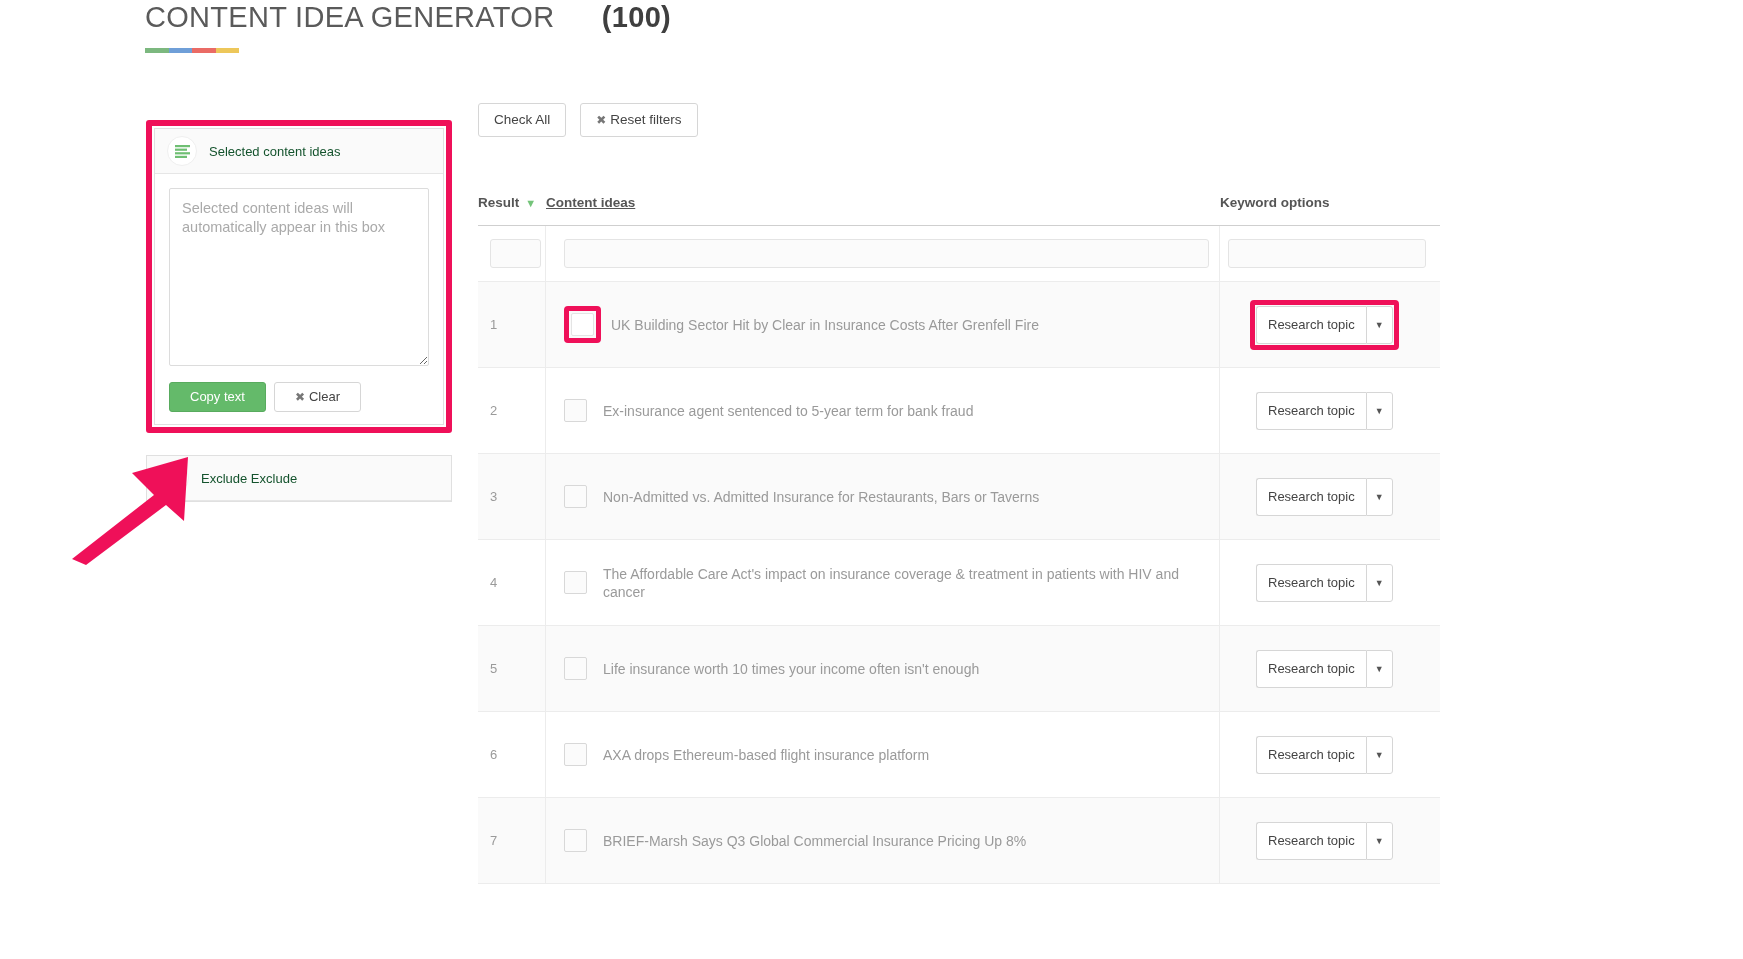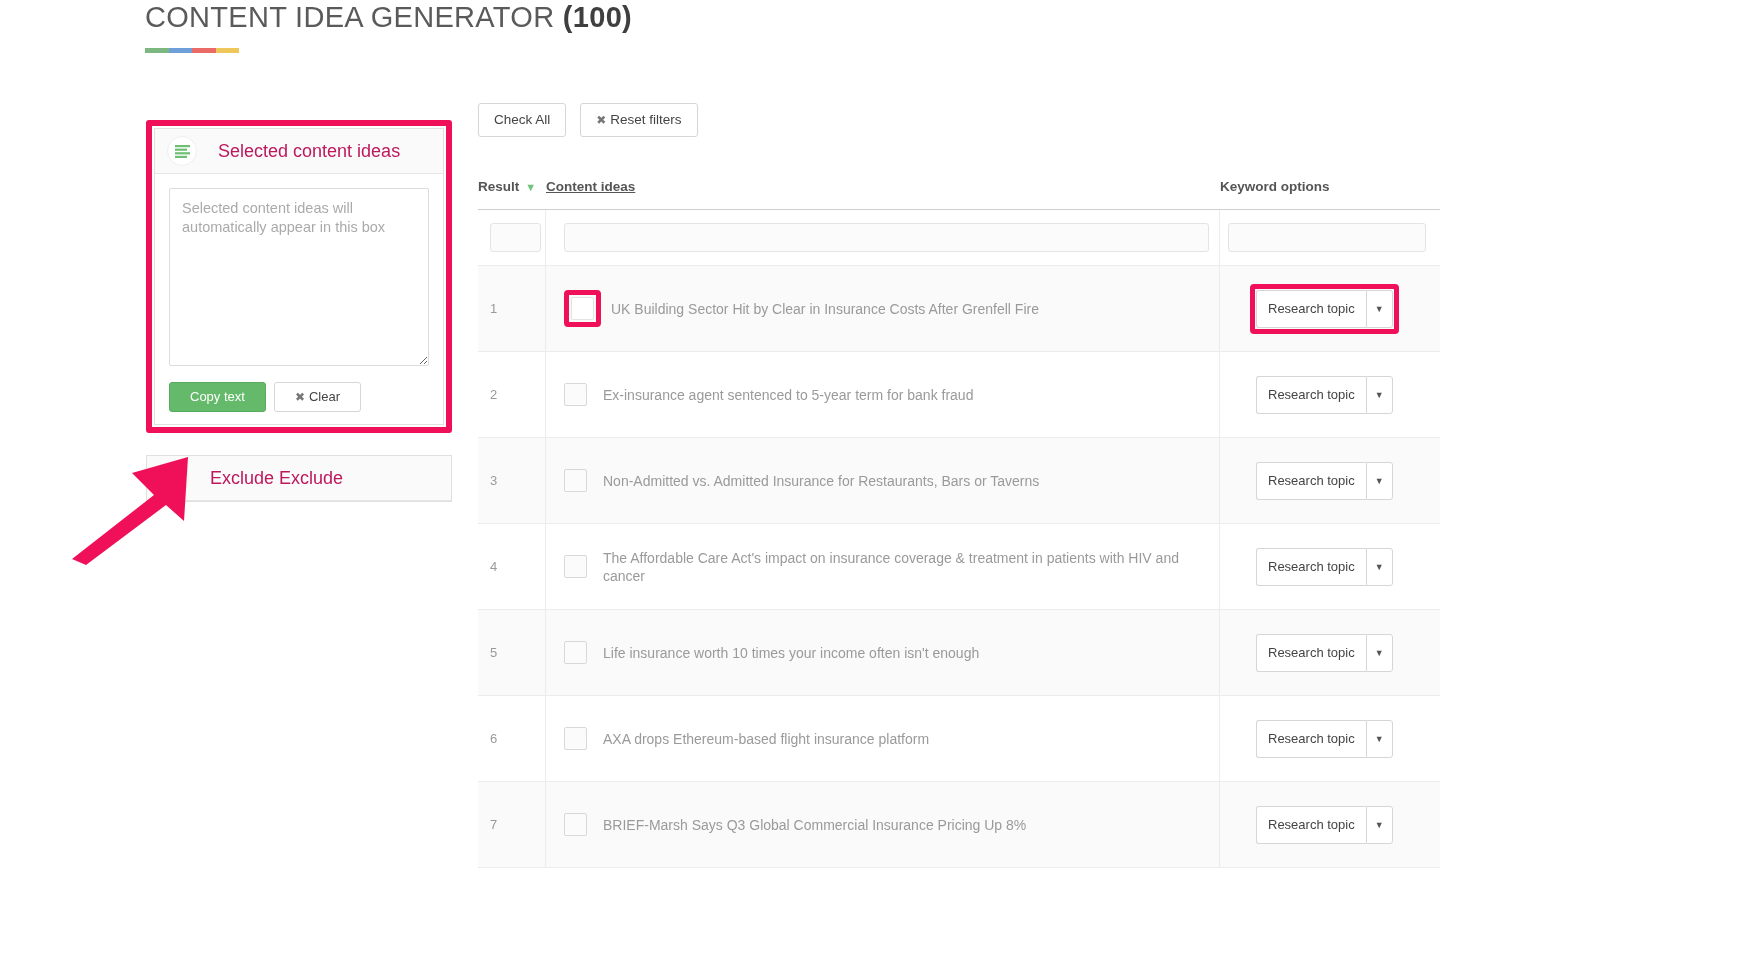--- a/index.html
+++ b/index.html
@@ -27,20 +27,21 @@
     color: #5a5a5a;
     letter-spacing: .3px;
     margin: 0;
     padding: 0;
     line-height: 34px;
     white-space: nowrap;
   }
   .page-title .count {
     font-weight: 700;
     color: #3f3f3f;
+    margin-left: 39px;
   }
   .title-rule {
     margin-top: 14px;
     width: 94px;
     height: 5px;
     display: flex;
   }
   .title-rule span { flex: 1 1 auto; display:block; height:100%; }
 
   
@@ -77,23 +78,22 @@
     border-radius: 50%;
     background: #fff;
     border: 1px solid #efefef;
     display: flex;
     align-items: center;
     justify-content: center;
     margin-right: 12px;
     flex: 0 0 auto;
   }
   .panel-head-title {
-    font-size: 18px;
-    color: #be185d;
-    margin-left: 9px;
+    font-size: 13px;
+    color: #14532d;
   }
   .panel-body { padding: 14px 14px 12px 14px; }
 
   .ideas-textarea {
     width: 100%;
     height: 178px;
     box-sizing: border-box;
     border: 1px solid #dcdcdc;
     border-radius: 2px;
     padding: 10px 12px;
@@ -146,21 +146,21 @@
   .main-col {
     position: absolute;
     left: 478px;
     top: 103px;
     width: 962px;
   }
   .toolbar { display: flex; gap: 14px; }
   .toolbar .btn { padding: 8px 15px; font-size: 13.5px; }
 
   .table-header {
-    margin-top: 42px;
+    margin-top: 58px;
     display: flex;
     align-items: flex-start;
     font-size: 13.5px;
     color: #555;
     font-weight: 700;
   }
   .th-result { width: 68px; display: flex; align-items: center; gap: 6px;}
   .th-caret { color: #74c47a; font-size: 11px; }
   .th-ideas { flex: 1 1 auto; text-decoration: underline; }
   .th-keyword { width: 220px; }

